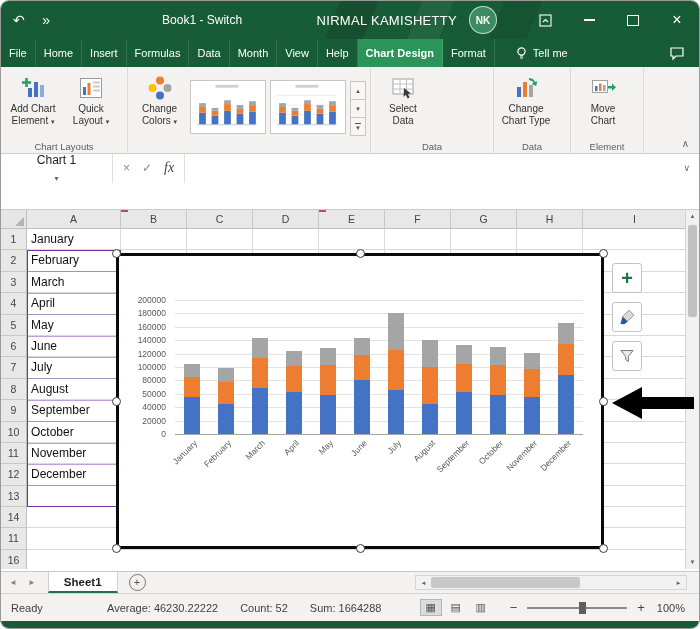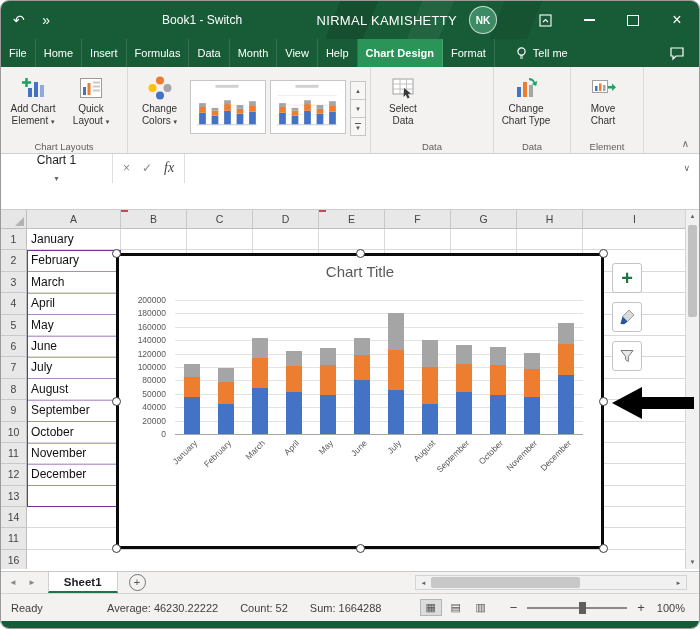--- a/index.html
+++ b/index.html
@@ -576,21 +576,20 @@
 
   <div class="chartbox">
     <div class="handle h-tl"></div>
     <div class="handle h-tc"></div>
     <div class="handle h-tr"></div>
     <div class="handle h-ml"></div>
     <div class="handle h-mr"></div>
     <div class="handle h-bl"></div>
     <div class="handle h-bc"></div>
     <div class="handle h-br"></div>
-    <div class="chart-title">Chart Title</div>
     <div class="chart-y-axis">
         <div class="ytick" style="top: 129px;">0</div>
         <div class="ytick" style="top: 115.6px;">20000</div>
         <div class="ytick" style="top: 102.2px;">40000</div>
         <div class="ytick" style="top: 88.8px;">50000</div>
         <div class="ytick" style="top: 75.4px;">80000</div>
         <div class="ytick" style="top: 62px;">100000</div>
         <div class="ytick" style="top: 48.6px;">120000</div>
         <div class="ytick" style="top: 35.2px;">140000</div>
         <div class="ytick" style="top: 21.8px;">160000</div>

